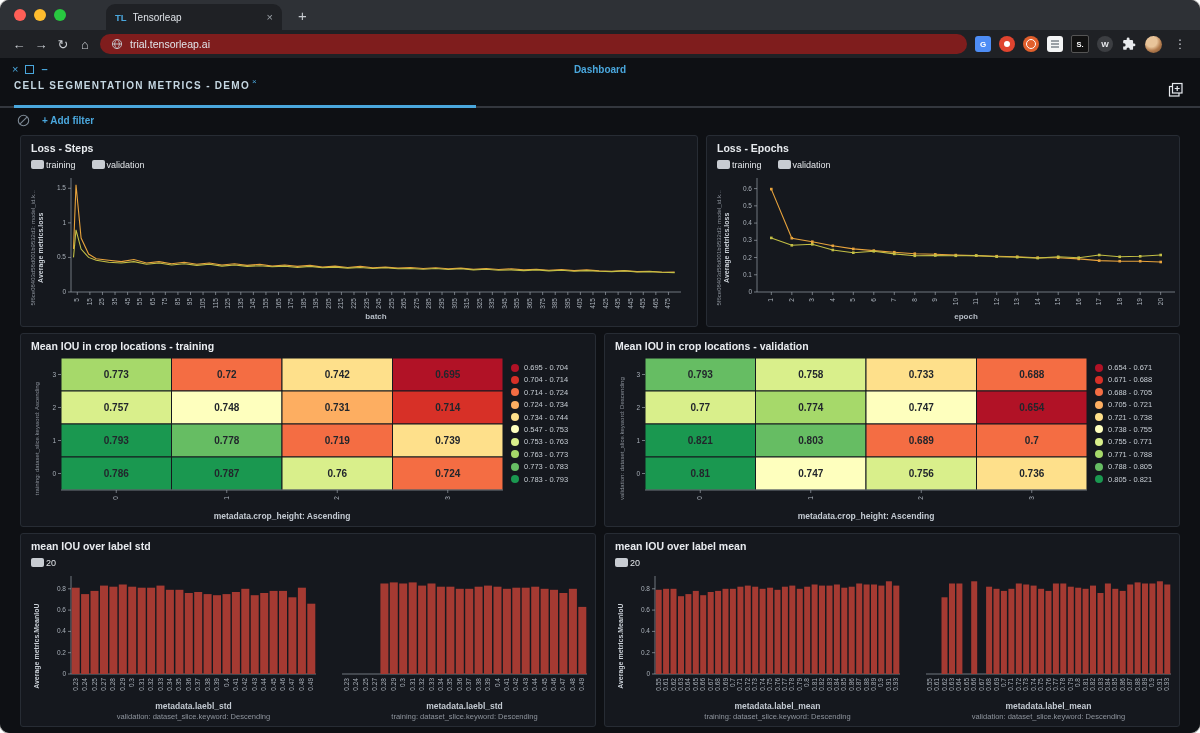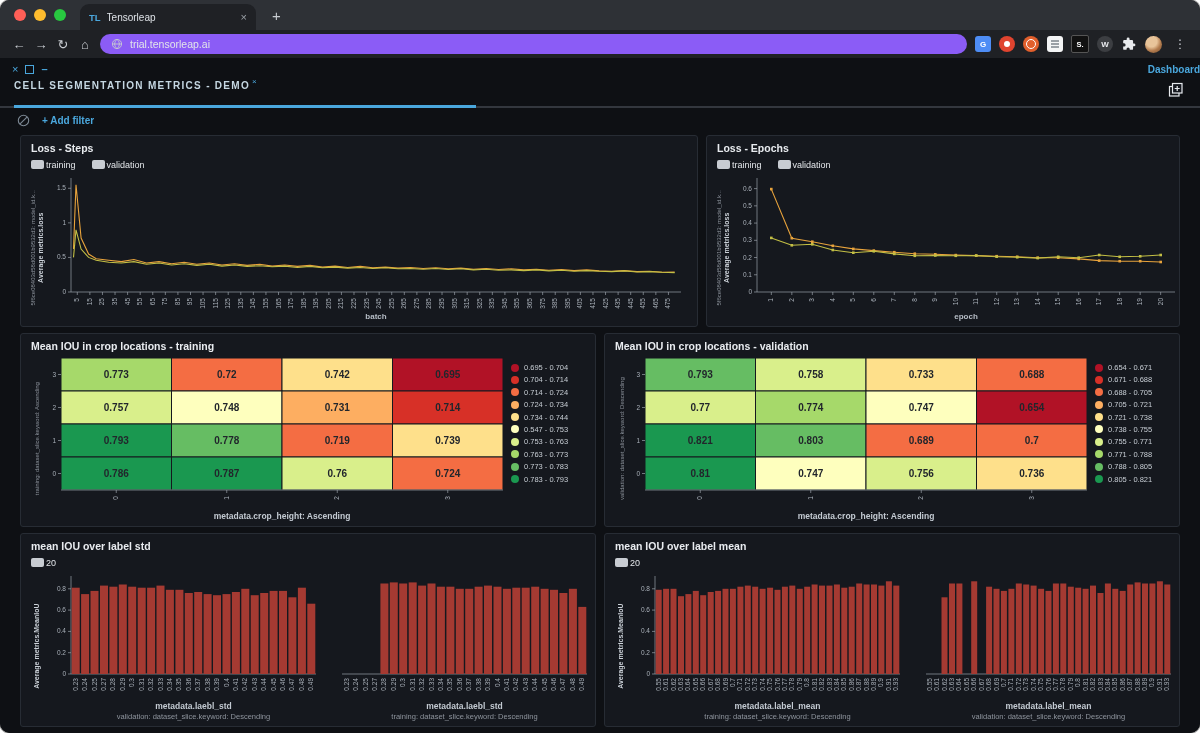--- a/index.html
+++ b/index.html
@@ -4,28 +4,28 @@
 <style>
   html,body{margin:0;padding:0}
   body{width:1200px;height:733px;background:#ffffff;font-family:"Liberation Sans",sans-serif;overflow:hidden}
   .window{position:absolute;inset:0;border-radius:10px;overflow:hidden;background:#0e1014;box-shadow:0 0 0 1px rgba(0,0,0,.35)}
 
   
   .titlebar{height:30px;background:#2e3136;display:flex;align-items:flex-end}
   .traffic{display:flex;gap:8px;padding:0 14px;align-self:center}
   .tl-dot{width:12px;height:12px;border-radius:50%;display:inline-block}
   .red{background:#ff5f57}.yellow{background:#febc2e}.green{background:#28c840}
-  .tab{height:26px;width:158px;background:#1f2125;border-radius:9px 9px 0 0;display:flex;align-items:center;padding:0 9px;gap:6px}
+  .tab{margin-left:26px;height:26px;width:158px;background:#1f2125;border-radius:9px 9px 0 0;display:flex;align-items:center;padding:0 9px;gap:6px}
   .favicon{color:#4aa7dd;font-weight:bold;font-size:9.5px}
   .tab-title{color:#dde1e6;font-size:10px;flex:1;white-space:nowrap;overflow:hidden}
   .tab-close{color:#9aa0a6;font-size:11px;cursor:default}
   .newtab{color:#c7cbd0;font-size:15px;margin-left:16px;align-self:center}
   .toolbar{height:28px;background:#1f2125;display:flex;align-items:center;padding:0 8px}
   .nav-ic{color:#c9cdd2;font-size:13px;width:22px;text-align:center}
-  .urlbar{flex:1;height:20px;background:#8b5cf6;border-radius:10px;display:flex;align-items:center;gap:7px;padding:0 11px;margin:0 8px 0 4px}
+  .urlbar{flex:1;height:20px;background:#7f1d1d;border-radius:10px;display:flex;align-items:center;gap:7px;padding:0 11px;margin:0 8px 0 4px}
   .url-text{color:#e2e5ea;font-size:10.5px}
   .ext-row{display:flex;align-items:center;gap:8px;padding-right:2px}
   .ext{width:16px;height:16px;display:flex;align-items:center;justify-content:center;font-size:8px;font-weight:bold}
   .ext-translate{background:#4e8df5;border-radius:3px;color:#fff}
   .ext-adblock{background:#e0442f;border-radius:50%;color:#fff}
   .ext-adblock i{width:6px;height:6px;background:#fff;border-radius:50%;display:block}
   .ext-duck{background:#e15f2c;border-radius:50%}
   .ext-duck i{width:8px;height:8px;border:1.4px solid #fff;border-radius:50%;display:block}
   .ext-notes{background:#f4f5f6;border-radius:3px}
   .ext-notes i{display:block;width:8px;height:1.4px;background:#9aa0a6;box-shadow:0 3px 0 #9aa0a6,0 -3px 0 #9aa0a6}
@@ -35,21 +35,21 @@
   .avatar{width:17px;height:17px;border-radius:50%;background:radial-gradient(circle at 38% 32%,#e8c49a 0 35%,#b37c4e 60%,#6f4a2c)}
   .kebab{color:#c9cdd2;font-size:12px;padding:0 4px}
 
   
   .app{position:absolute;top:58px;left:0;right:0;bottom:0;background:#0e1014;display:flex;flex-direction:column}
   .app-header{height:22px;display:flex;align-items:center;padding:0 12px;position:relative}
   .win-ctl{color:#4aa7dd;display:flex;gap:7px;align-items:center;z-index:2}
   .ctl-x{font-size:11px;line-height:1}
   .ctl-sq{width:7px;height:7px;border:1.5px solid #4aa7dd;display:inline-block}
   .ctl-min{font-size:11px;font-weight:bold;line-height:.4}
-  .app-title{position:absolute;left:0;right:0;text-align:right;color:#4aa7dd;font-size:10px;font-weight:bold}
+  .app-title{position:absolute;left:0;right:0;text-align:center;color:#4aa7dd;font-size:10px;font-weight:bold}
   .dash-tabs{height:26px;display:flex;padding-left:14px;border-bottom:2px solid #33373e}
   .dash-tab{width:462px;border-bottom:3px solid #4aa7dd;margin-bottom:-2px;padding-bottom:4px;display:flex;align-items:flex-start;gap:2px}
   .dash-tab-label{color:#c5d7e2;font-size:10px;font-weight:600;letter-spacing:1.3px}
   .dash-tab-close{color:#4aa7dd;font-size:8px;position:relative;top:-3px}
   .dash-actions{margin-left:auto;padding:0 14px 4px 0}
   .dup-btn{background:none;border:none;padding:2px;cursor:pointer}
   .filter-row{height:24px;display:flex;align-items:center;gap:12px;padding:0 17px}
   .add-filter{color:#4aa7dd;font-size:10px;font-weight:600}
 
   

